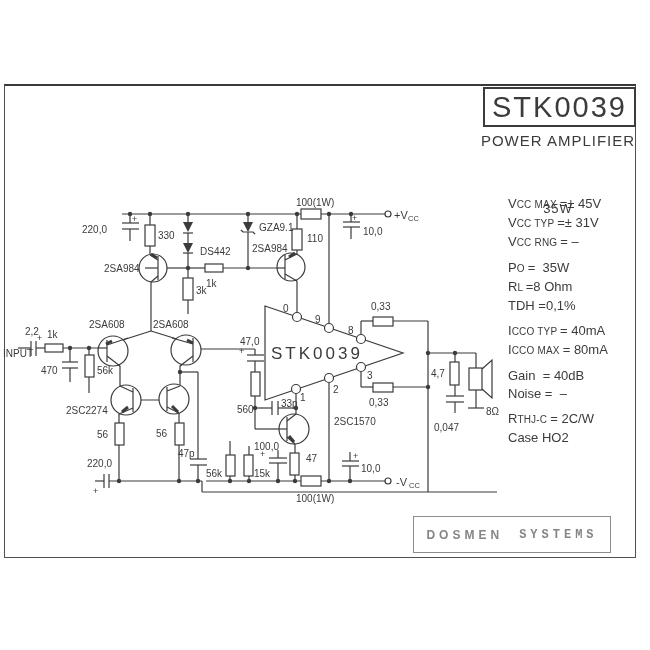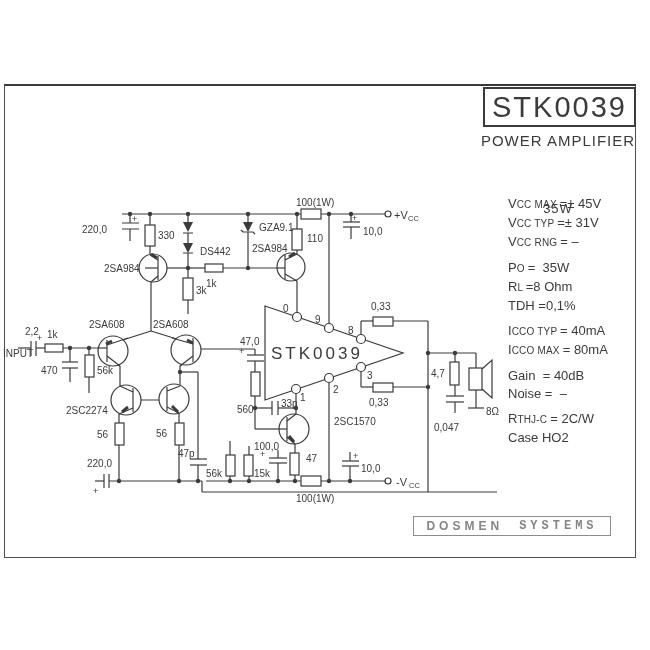--- a/index.html
+++ b/index.html
@@ -1,32 +1,32 @@
 <!DOCTYPE html>
 <html><head>
 <meta charset="utf-8">
 <style>
   html,body{margin:0;padding:0;background:#fff;}
   #page{position:relative;width:650px;height:650px;background:#ffffff;overflow:hidden;
-        font-family:"Liberation Sans",sans-serif;color:#3b3b3b;border-radius:28px;}
+        font-family:"Liberation Sans",sans-serif;color:#3b3b3b;}
   #frame{position:absolute;left:4px;top:84px;width:632px;height:474px;
          border:1px solid #4f4f4f;border-top:2px solid #393939;box-sizing:border-box;}
   #title-box{position:absolute;left:483px;top:87px;width:153px;height:40px;
              border:2px solid #3b3b3b;box-sizing:border-box;background:#fff;
              display:flex;align-items:center;justify-content:center;
              font-size:29px;letter-spacing:2px;color:#3b3b3b;}
   #subtitle{position:absolute;left:478px;top:132px;width:160px;text-align:center;
             font-size:15px;letter-spacing:1px;}
   #power-rating{position:absolute;left:478px;top:153px;width:160px;text-align:center;
             font-size:13px;letter-spacing:1px;margin-top:48px;}
   #specs{position:absolute;left:508px;top:195px;width:128px;}
   .spec-group{margin-bottom:7px;}
   .spec-line{font-size:13px;line-height:18px;white-space:pre;}
   .spec-sub{font-size:10px;letter-spacing:0.2px;}
-  #brand-box{position:absolute;left:413px;top:516px;width:198px;height:20px;
+  #brand-box{position:absolute;left:413px;top:516px;width:198px;height:37px;
              border:1px solid #8c8c8c;box-sizing:border-box;color:#858585;
              display:flex;align-items:center;justify-content:center;
              font-size:12px;font-weight:bold;letter-spacing:4px;}
   #brand-box .w2{margin-left:16px;font-family:Liberation Mono, monospace;}
   svg{position:absolute;left:0;top:0;}
   svg text{font-family:"Liberation Sans",sans-serif;fill:#3b3b3b;}
   .t10{font-size:10px;}
   .t9{font-size:9px;}
   .t7{font-size:7.5px;}
   .t11{font-size:11px;}

